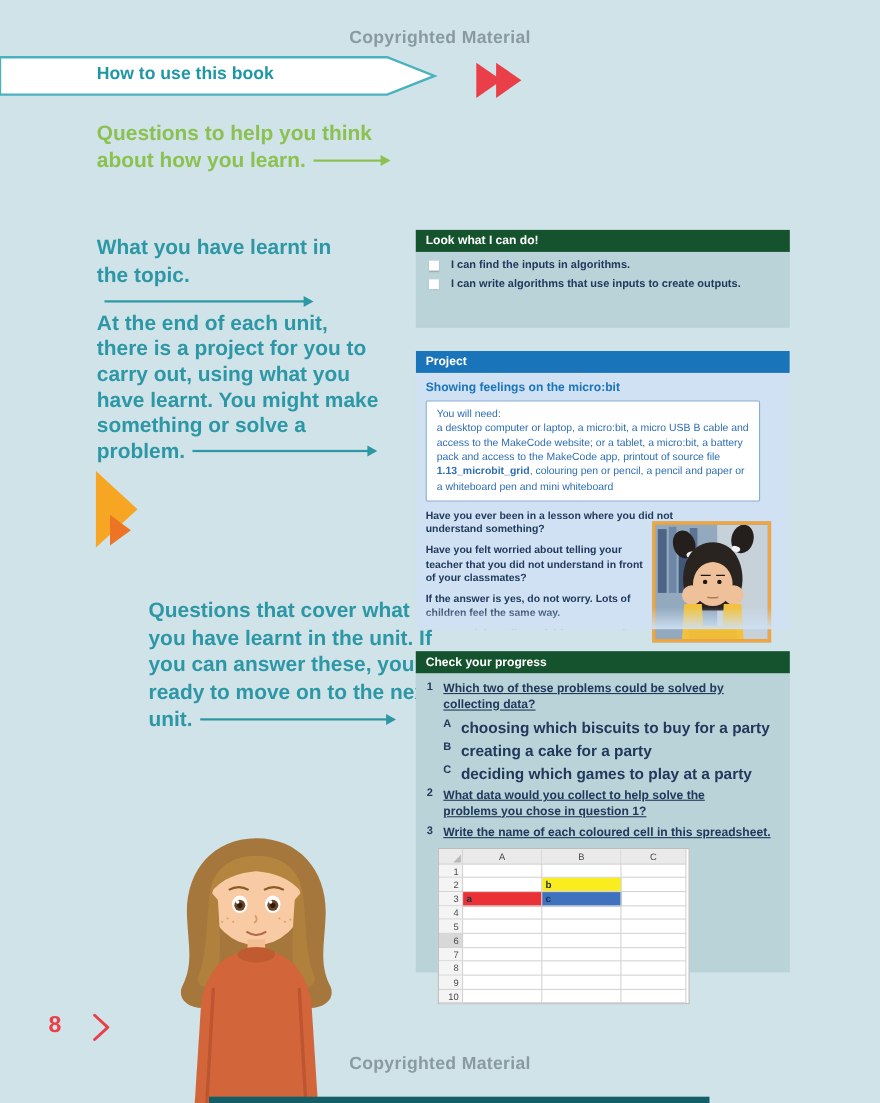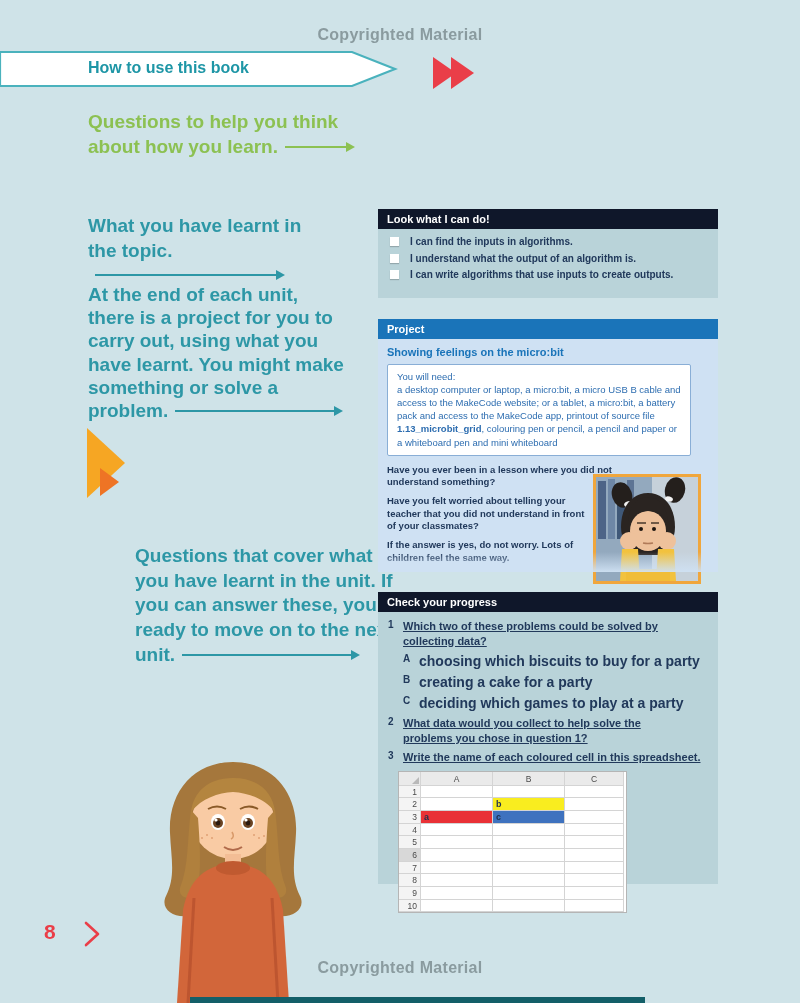--- a/index.html
+++ b/index.html
@@ -45,21 +45,21 @@
     background:#7dbd4a; color:#ffffff;
     clip-path:polygon(0 0,302px 0,344px 38px,302px 100%,0 100%);
     padding:13px 60px 0 42px; box-sizing:border-box;
   }
   .green-box p{margin:0 0 5px 0; font-size:9.5px; line-height:1.25;}
   .green-box p:first-child{max-width:220px;}
 
   
   .teal-box{position:absolute; left:378px; width:340px; background:#b9d3d9;}
   .box-head{height:20px; line-height:20px; padding-left:9px; color:#fff; font-size:11px; font-weight:bold;}
-  .teal-head{background:#0f172a;}
+  .teal-head{background:#14532d;}
   .blue-head{background:#1a74b9;}
 
   .look-box{top:209px; height:89px;}
   .look-body{padding:7px 10px 0 12px;}
   .check-row{display:flex; align-items:center; margin-bottom:5.5px;}
   .checkbox{
     width:9px; height:9px; background:#fff; flex:0 0 9px; margin-right:11px;
     box-shadow:0 1px 1px rgba(0,0,0,.2);
   }
   .check-label{font-size:10px; font-weight:600; color:#21395b;}
@@ -146,24 +146,20 @@
 
 
   <div class="note teal note-2"><span>What you have learnt in the topic.</span><span class="arrow-line aw2"></span></div>
 
   <div class="teal-box look-box">
     <div class="box-head teal-head">Look what I can do!</div>
     <div class="look-body">
       <div class="check-row">
         <span class="checkbox"></span>
         <span class="check-label">I can find the inputs in algorithms.</span>
-      </div>
-      <div class="check-row">
-        <span class="checkbox"></span>
-        <span class="check-label">I understand what the output of an algorithm is.</span>
       </div>
       <div class="check-row">
         <span class="checkbox"></span>
         <span class="check-label">I can write algorithms that use inputs to create outputs.</span>
       </div>
     </div>
   </div>
 
   <div class="note teal note-3"><span>At the end of each unit, there is a project for you to carry out, using what you have learnt. You might make something or solve a problem.</span><span class="arrow-line aw3"></span></div>
 

